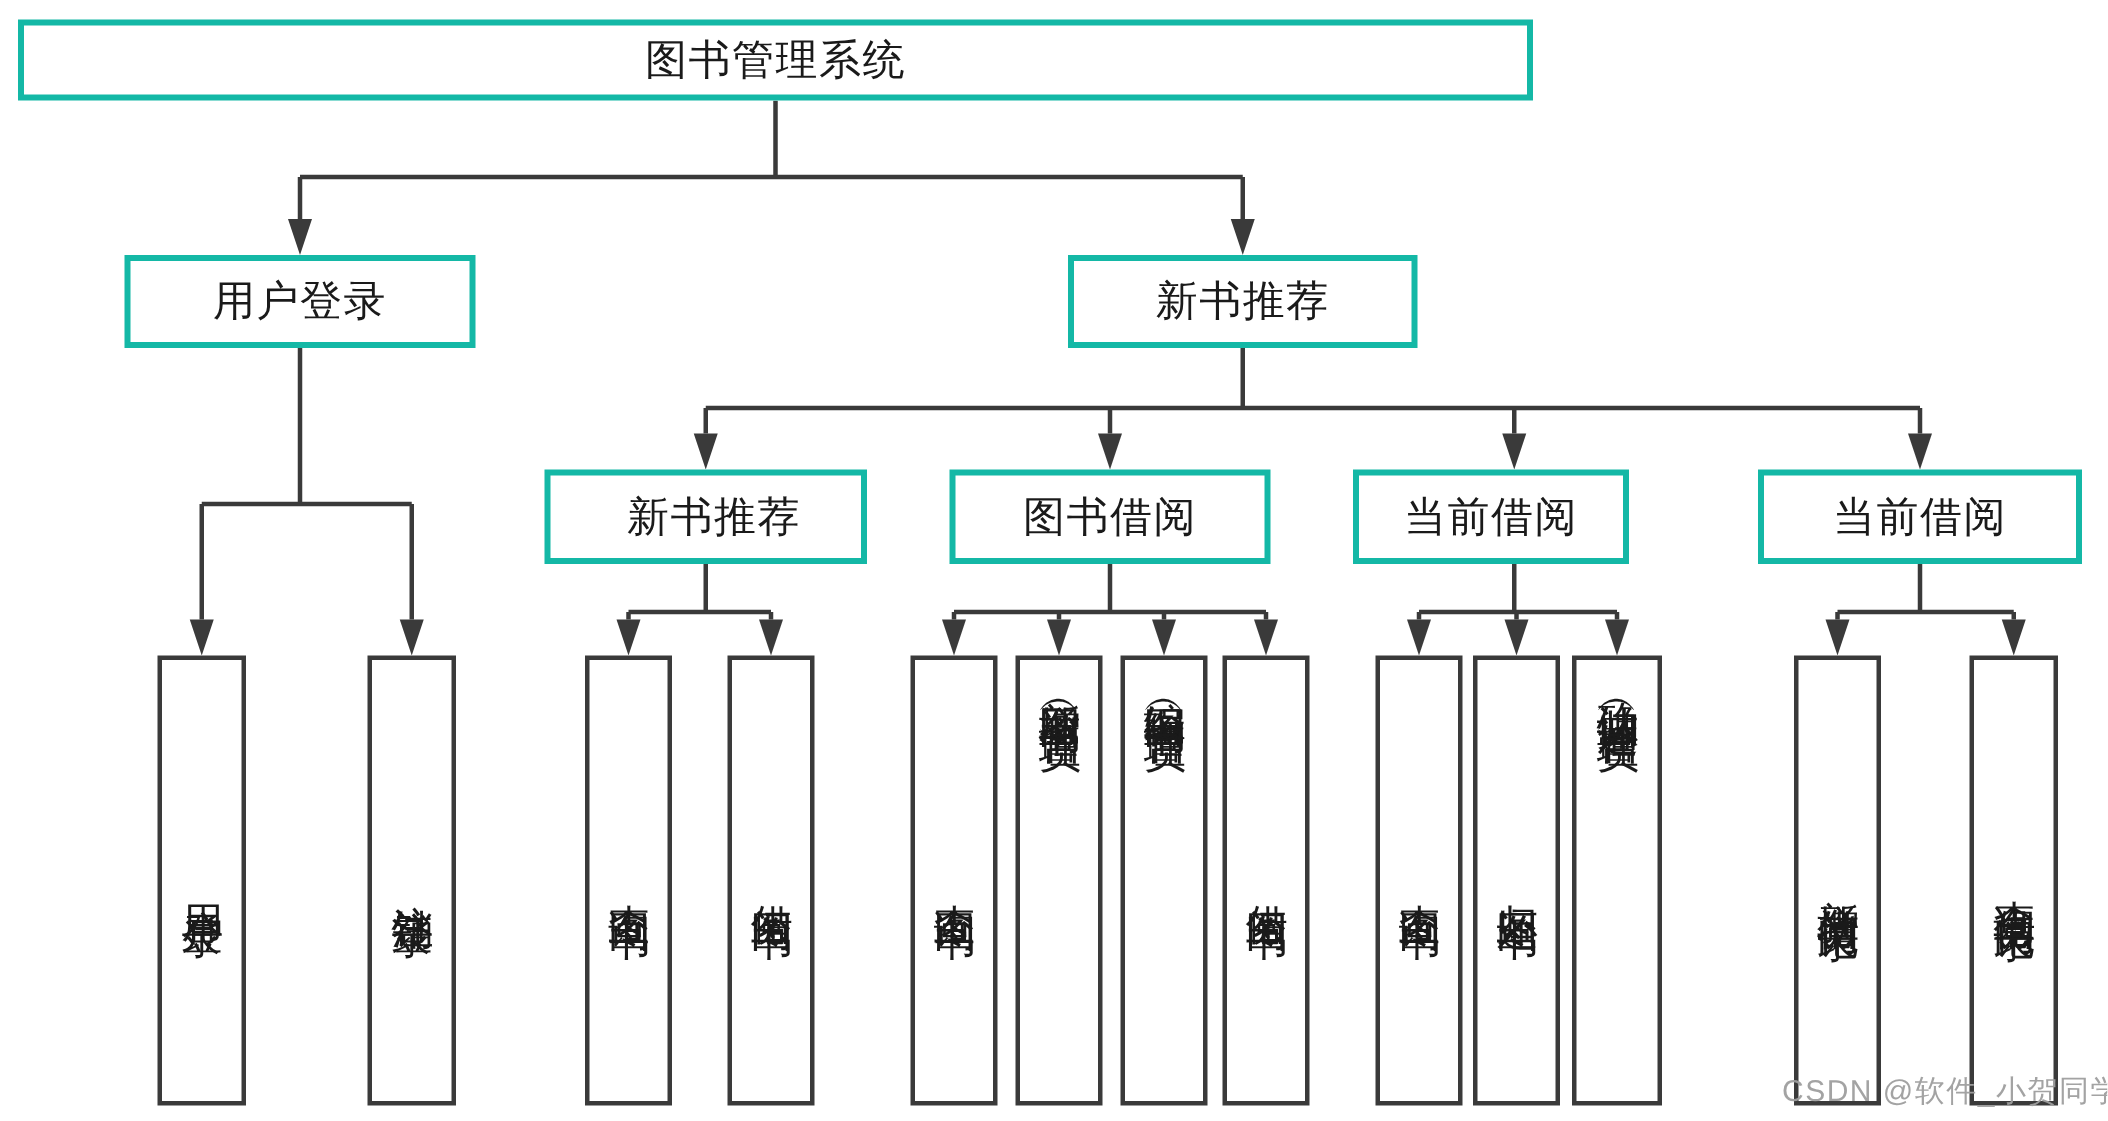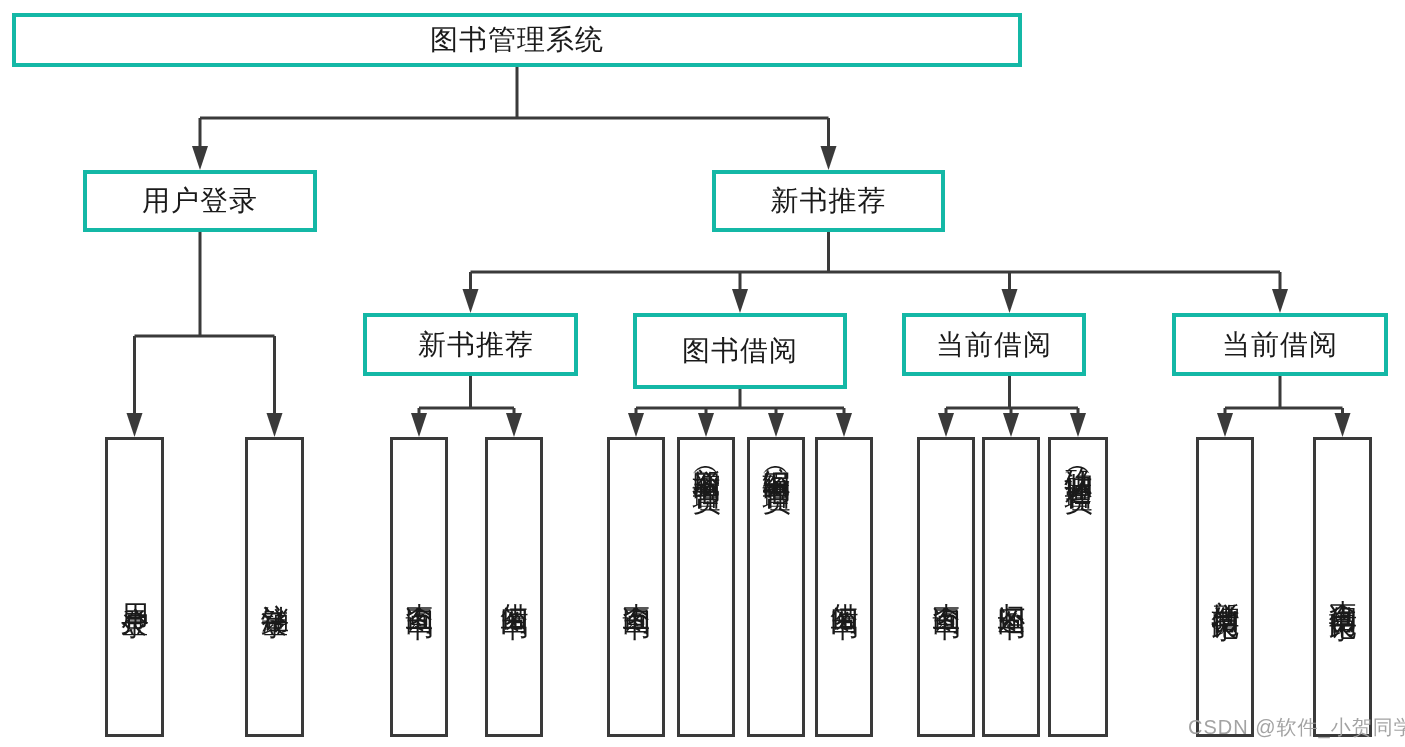--- a/index.html
+++ b/index.html
@@ -50,21 +50,21 @@
     letter-spacing: 3px;
     line-height: 1;
   }
   .leaf.top-align { align-items: flex-start; }
   .leaf.top-align span { padding-top: 5px; }
   
   .n-root  { left: 12px;  top: 13px;  width: 1010px; height: 54px; }
   .n-user  { left: 83px;  top: 170px; width: 234px;  height: 62px; }
   .n-book  { left: 712px; top: 170px; width: 233px;  height: 62px; }
   .n-g0    { left: 363px; top: 313px; width: 215px;  height: 63px; padding-left: 11px; }
-  .n-g1    { left: 633px; top: 313px; width: 214px;  height: 76px; }
+  .n-g1    { left: 633px; top: 313px; width: 214px;  height: 63px; }
   .n-g2    { left: 902px; top: 313px; width: 184px;  height: 63px; }
   .n-g3    { left: 1172px;top: 313px; width: 216px;  height: 63px; }
   
   .l-u0 { left: 105px;  width: 59px; }
   .l-u1 { left: 245px;  width: 59px; }
   .l-a0 { left: 390px;  width: 58px; }
   .l-a1 { left: 485px;  width: 58px; }
   .l-b0 { left: 607px;  width: 58px; }
   .l-b1 { left: 677px;  width: 58px; }
   .l-b2 { left: 747px;  width: 58px; }

